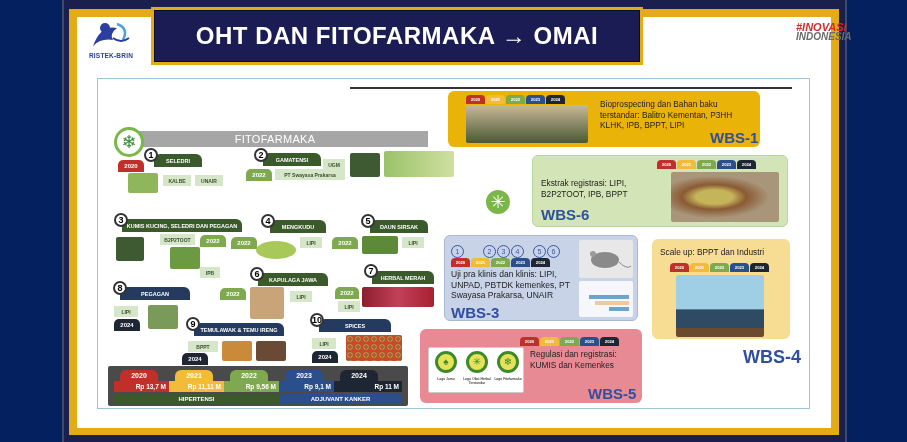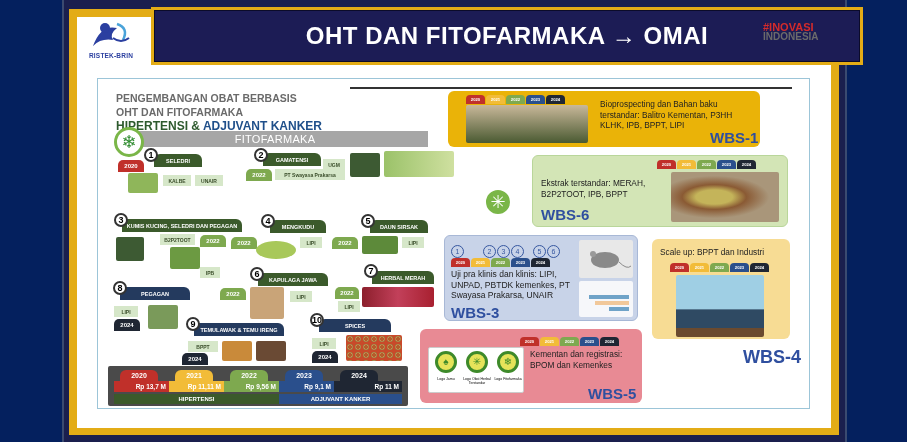--- a/index.html
+++ b/index.html
@@ -4,23 +4,23 @@
 <style>
 *{box-sizing:border-box;margin:0;padding:0}
 body{width:907px;height:442px;background:#04205e;font-family:"Liberation Sans",sans-serif;position:relative;overflow:hidden}
 .slide{position:absolute;left:62px;top:0;width:785px;height:442px;background:#1a1f4e;border-left:2px solid #3a4a70;border-right:2px solid #3a4a70}
 .topgrey{position:absolute;left:62px;top:0;width:785px;height:4px;background:#5b6477}
 .frame{position:absolute;left:69px;top:9px;width:770px;height:426px;background:#e3ac16}
 .inner{position:absolute;left:77px;top:17px;width:754px;height:411px;background:#fff}
 .logo-l{position:absolute;left:80px;top:18px;width:62px;height:48px;text-align:center}
 .logo-l svg{display:block;margin:0 auto}
 .logo-l .txt{font-size:6.5px;color:#2b3fa0;font-weight:bold;letter-spacing:.2px}
-.title-bar{position:absolute;left:151px;top:7px;width:712px;height:58px;background:#e3ac16;padding:3px}
+.title-bar{position:absolute;left:151px;top:7px;width:492px;height:58px;background:#e3ac16;padding:3px}
 .title-in{width:100%;height:100%;background:#1c1c55;border:1px solid #0b0b2a;display:flex;align-items:center;justify-content:center;color:#fff;font-weight:bold;font-size:24px;letter-spacing:.5px}
-.logo-r{position:absolute;left:763px;top:22px;width:66px;height:28px;font-weight:bold;line-height:10px}
+.logo-r{position:absolute;left:796px;top:22px;width:66px;height:28px;font-style:italic;font-weight:bold;line-height:10px}
 .logo-r .a{color:#d42b2b;font-size:11px}
 .logo-r .b{color:#6b6b6b;font-size:10px}
 .content{position:absolute;left:97px;top:78px;width:713px;height:331px;border:1px solid #9cc5d8;background:#fff}
 .heading{position:absolute;left:18px;top:12px;font-size:10.5px;color:#6a6a6a;font-weight:bold;line-height:14px}
 .heading .l3{color:#2e5a2e;font-size:12px}
 .heading .l3 .blue{color:#1f4f8a}
 .topline{position:absolute;left:252px;top:8px;width:442px;height:2px;background:#333}
 .bar{position:absolute;height:16px;background:#a6a6a6;color:#fff;font-size:11px;display:flex;align-items:center;justify-content:center;letter-spacing:.3px}
 .circ-icon{position:absolute;width:30px;height:30px;border-radius:50%;border:3px solid #7ab648;background:#fff;color:#2e8b2e;display:flex;align-items:center;justify-content:center;font-size:18px}
 .circ-icon.fill{background:#7ab648;color:#fff;border-color:#fff}
@@ -68,25 +68,20 @@
 <div class="title-bar">
   <div class="title-in">OHT DAN FITOFARMAKA → OMAI</div>
 </div>
 
 <div class="logo-r">
   <div class="a">#INOVASI</div>
   <div class="b">INDONESIA</div>
 </div>
 
 <div class="content">
-  <div class="heading">
-    <div>PENGEMBANGAN OBAT BERBASIS</div>
-    <div>OHT DAN FITOFARMAKA</div>
-    <div class="l3"><span>HIPERTENSI</span><span> &amp; </span><span class="blue">ADJUVANT KANKER</span></div>
-  </div>
   <div class="topline"></div>
 
   <div class="bar" style="left:24px;top:52px;width:306px">FITOFARMAKA</div>
   <div class="circ-icon" style="left:16px;top:48px">❄</div>
 
   <div class="num" style="left:46px;top:69px">1</div>
   <div class="tag dk" style="left:56px;top:75px;width:48px">SELEDRI</div>
   <div class="yr r" style="left:20px;top:81px;width:26px">2020</div>
   <div class="lb" style="left:65px;top:96px;width:28px">KALBE</div>
   <div class="lb" style="left:97px;top:96px;width:28px">UNAIR</div>
@@ -193,21 +188,21 @@
 
   <div class="wbs" style="left:434px;top:76px;width:256px;height:72px;background:#d3e5b6;border:1px solid #b9d69a">
     <div class="yrs" style="left:124px;top:4px">
       <span class="c20">2020</span>
         <span class="c21">2021</span>
         <span class="c22">2022</span>
         <span class="c23">2023</span>
         <span class="c24">2024</span>
     </div>
     <div class="ph" style="left:138px;top:16px;width:108px;height:50px;background:radial-gradient(ellipse at 40% 50%,#c4b45a 20%,#8a5a34 35%,#a9967a 60%)"></div>
-    <div class="t" style="left:8px;top:22px;width:128px">Ekstrak terstandar: MERAH, B2P2TOOT, IPB, BPPT</div>
+    <div class="t" style="left:8px;top:22px;width:128px">Ekstrak registrasi: LIPI, B2P2TOOT, IPB, BPPT</div>
     <div class="id" style="left:8px;top:50px">WBS-6</div>
   </div>
 
   <div class="wbs" style="left:346px;top:156px;width:194px;height:86px;background:#c8d3e8;border:1px solid #a8b8d6">
     <div style="position:absolute;left:6px;top:4px">
       <span class="sm-num">1</span>
     </div>
     <div style="position:absolute;left:38px;top:4px">
       <span class="sm-num">2</span><span class="sm-num">3</span><span class="sm-num">4</span>
     </div>
@@ -259,16 +254,16 @@
         <span class="c24">2024</span>
     </div>
     <div class="ph" style="left:8px;top:18px;width:96px;height:46px;background:#fff;border:1px solid #ccc">
       <div style="position:absolute;left:6px;top:3px;width:22px;height:22px;border-radius:50%;background:#e6e35a;border:3px solid #3e8a2a;font-size:10px;color:#3e8a2a;text-align:center;line-height:16px">♠</div>
       <div style="position:absolute;left:37px;top:3px;width:22px;height:22px;border-radius:50%;background:#e6e35a;border:3px solid #3e8a2a;font-size:10px;color:#3e8a2a;text-align:center;line-height:16px">✳</div>
       <div style="position:absolute;left:68px;top:3px;width:22px;height:22px;border-radius:50%;background:#e6e35a;border:3px solid #3e8a2a;font-size:10px;color:#3e8a2a;text-align:center;line-height:16px">❄</div>
       <div style="position:absolute;left:2px;top:29px;width:30px;font-size:3.5px;text-align:center">Logo Jamu</div>
       <div style="position:absolute;left:33px;top:29px;width:30px;font-size:3.5px;text-align:center">Logo Obat Herbal Terstandar</div>
       <div style="position:absolute;left:64px;top:29px;width:30px;font-size:3.5px;text-align:center">Logo Fitofarmaka</div>
     </div>
-    <div class="t" style="left:110px;top:20px;width:110px">Kementan dan registrasi: BPOM dan Kemenkes</div>
+    <div class="t" style="left:110px;top:20px;width:110px">Regulasi dan registrasi: KUMIS dan Kemenkes</div>
     <div class="id" style="left:168px;top:56px">WBS-5</div>
   </div>
 </div>
 
 </body></html>

